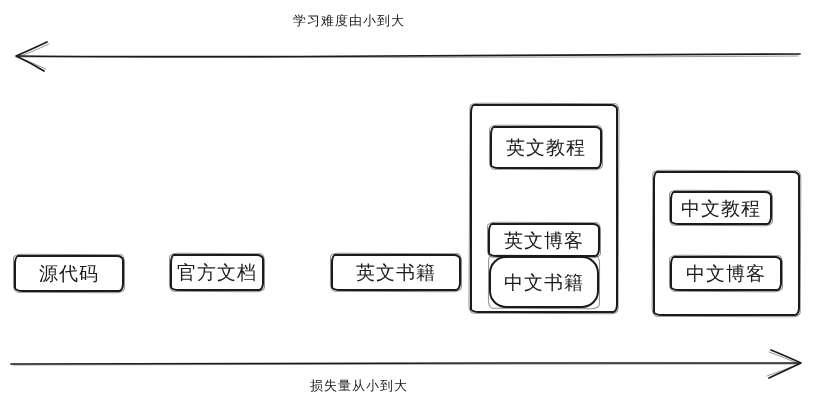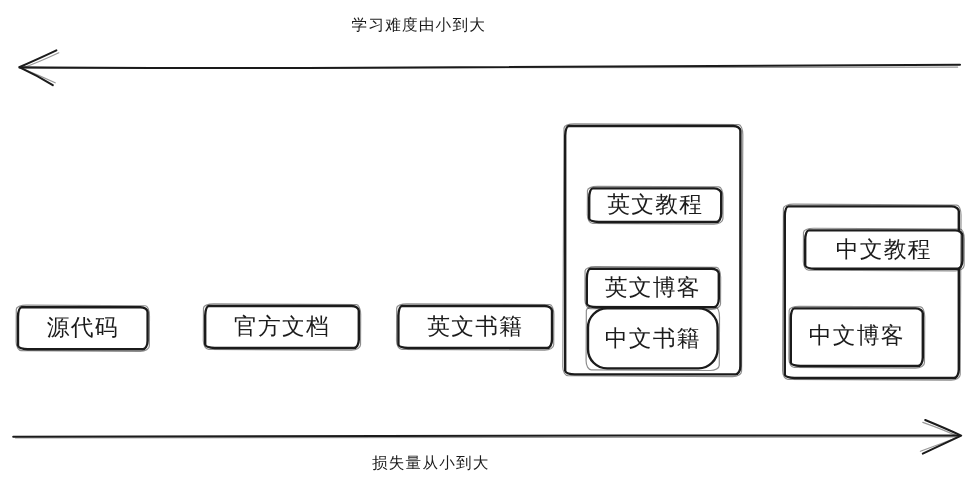--- a/index.html
+++ b/index.html
@@ -83,42 +83,42 @@
       <path class="ghost" d="M 13 365 Q 420 364 797 364"></path>
       <path d="M 771 350 Q 788 357 801 363 Q 786 370 769 378"></path>
       <path class="ghost" d="M 769 352 Q 786 358 799 364 Q 784 370 767 376"></path>
     </g>
   </svg>
 
   <div class="sketch-box" style="left:14px; top:255px; width:110px; height:37px;justify-content:center;">
     <span class="label">源代码</span>
   </div>
 
-  <div class="sketch-box" style="left:170px; top:254px; width:130px; height:37px;">
+  <div class="sketch-box" style="left:170px; top:254px; width:94px; height:37px;">
     <span class="label">官方文档</span>
   </div>
 
   <div class="sketch-box" style="left:331px; top:254px; width:130px; height:37px;">
     <span class="label">英文书籍</span>
   </div>
 
   <div class="sketch-box group-box" style="left:470px; top:104px; width:148px; height:209px;">
-    <div class="sketch-box" style="left:18px; top:20px; width:112px; height:30px;margin-top:30px;">
+    <div class="sketch-box" style="left:18px; top:20px; width:112px; height:43px;">
       <span class="label">英文教程</span>
     </div>
     <div class="sketch-box" style="left:16px; top:85px; width:112px; height:34px;margin-top:32px;">
       <span class="label">英文博客</span>
     </div>
     <div class="sketch-box" style="left:17px; top:150px; width:110px; height:52px;border-radius:17px;">
       <span class="label">中文书籍</span>
     </div>
   </div>
 
   <div class="sketch-box group-box" style="left:653px; top:171px; width:147px; height:145px;">
-    <div class="sketch-box" style="left:15px; top:18px; width:133px; height:34px;">
+    <div class="sketch-box" style="left:15px; top:18px; width:102px; height:34px;">
       <span class="label">中文教程</span>
     </div>
-    <div class="sketch-box" style="left:3px; top:83px; width:112px; height:50px;font-family:Liberation Mono, monospace;">
+    <div class="sketch-box" style="left:15px; top:83px; width:112px; height:35px;">
       <span class="label">中文博客</span>
     </div>
   </div>
 
 </div>
 
 </body></html>

